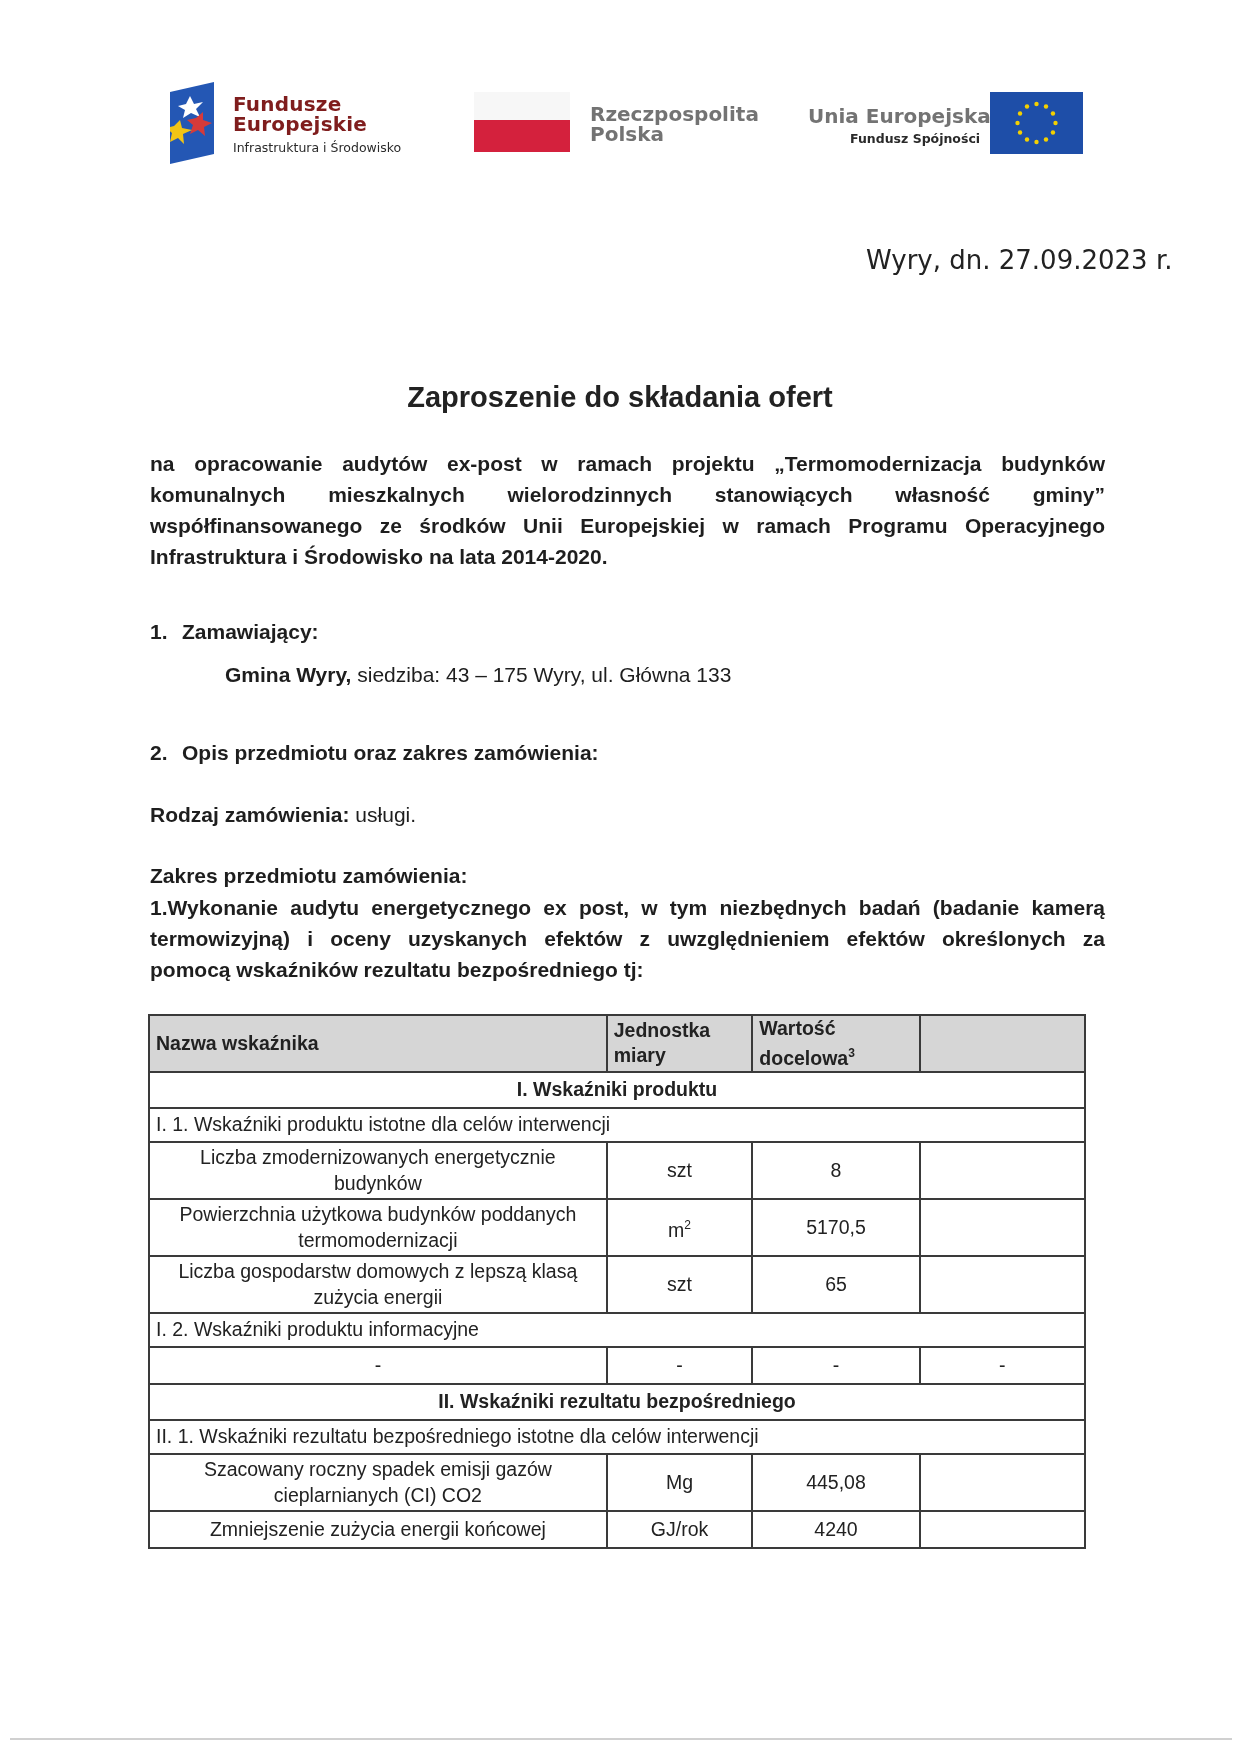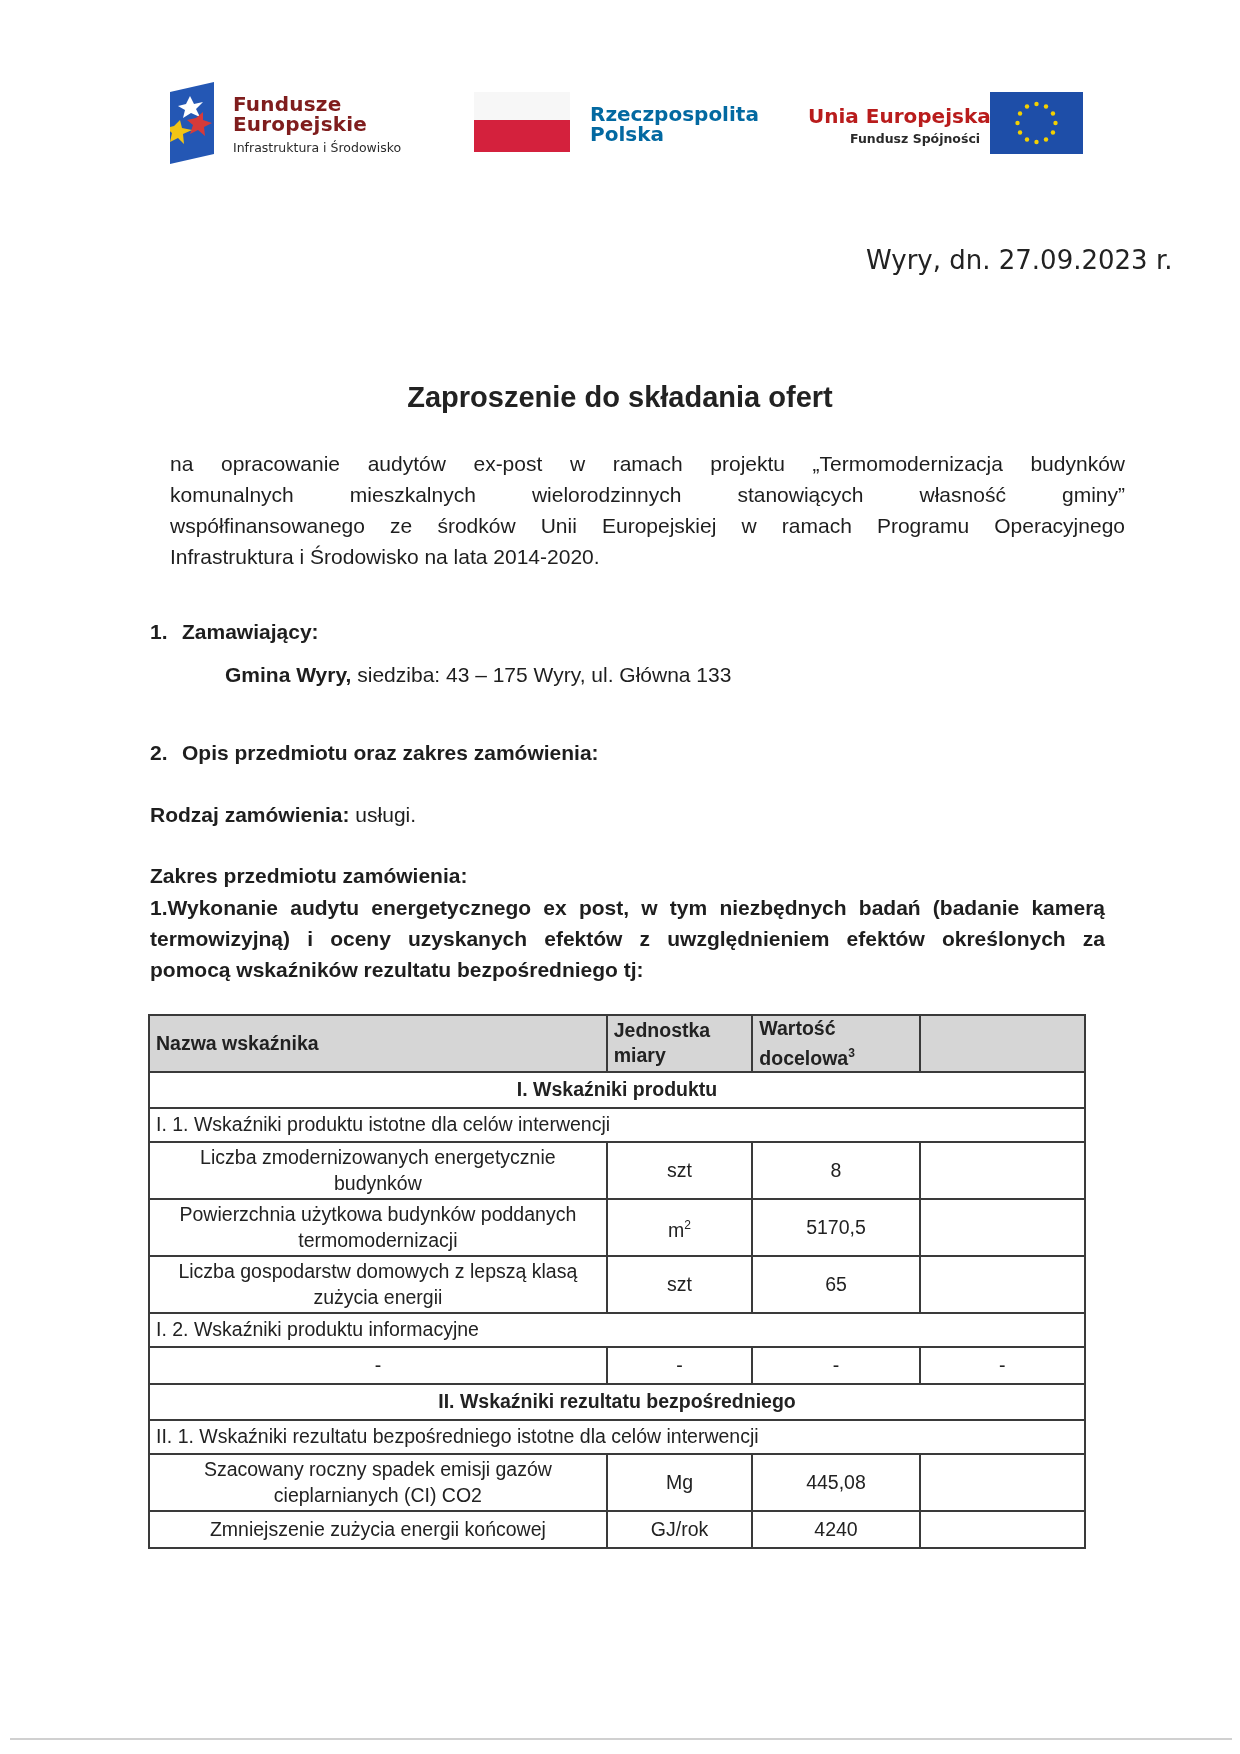--- a/index.html
+++ b/index.html
@@ -7,29 +7,29 @@
       font-family:"Liberation Sans", sans-serif; color:#1e1e1e; }
     .abs { position:absolute; }
 
     
     .fe-logo { left:170px; top:82px; width:44px; height:82px; }
     .fe-title { left:233px; top:94px; font-size:20px; font-weight:bold; line-height:20px; color:#7f1d1d; font-family:"DejaVu Sans", sans-serif; letter-spacing:0.2px;}
     .fe-sub { left:233px; top:140px; font-size:12.5px; color:#2a2a2a; font-family:"DejaVu Sans", sans-serif; }
     .pl-flag { left:474px; top:92px; width:96px; height:60px; }
     .pl-flag .w { height:28px; background:#f7f7f7; }
     .pl-flag .r { height:32px; background:#d4213d; }
-    .rp-title { left:590px; top:104px; font-size:20px; font-weight:bold; line-height:20px; color:#0369a1; font-family:"DejaVu Sans", sans-serif; }
-    .ue-title { left:808px; top:104px; font-size:20px; font-weight:bold; color:#b91c1c; font-family:"DejaVu Sans", sans-serif; }
+    .rp-title { left:590px; top:104px; font-size:20px; font-weight:bold; line-height:20px; color:#737373; font-family:"DejaVu Sans", sans-serif; }
+    .ue-title { left:808px; top:104px; font-size:20px; font-weight:bold; color:#737373; font-family:"DejaVu Sans", sans-serif; }
     .ue-sub { left:850px; top:131px; font-size:12.5px; font-weight:bold; color:#2a2a2a; font-family:"DejaVu Sans", sans-serif; }
     .eu-flag { left:990px; top:92px; width:93px; height:62px; background:#1e4ea8; }
 
     
     .date { left:866px; top:245px; font-size:26px; color:#222; font-family:"DejaVu Sans", sans-serif; }
     .title { left:0; width:1240px; top:381px; text-align:center; font-size:29px; font-weight:bold; color:#222; }
-    .intro { left:150px; width:955px; top:448px; font-size:21px; font-weight:normal; line-height:31px; text-align:justify; text-align-last:left;margin-left:20px; }
+    .intro { left:150px; width:955px; top:448px; font-size:21px; font-weight:bold; line-height:31px; text-align:justify; text-align-last:left; }
     .intro .line { display:block; text-align:justify; text-align-last:justify; }
     .intro .line.last { text-align-last:left; }
 
     .s1 { left:150px; top:620px; font-size:21px; font-weight:bold; }
     .s1-body { left:225px; top:663px; font-size:21px; }
     .s2 { left:150px; top:741px; font-size:21px; font-weight:bold; }
     .rodzaj { left:150px; top:803px; font-size:21px; }
     .zakres { left:150px; top:864px; font-size:21px; font-weight:bold; }
     .item1 { left:150px; width:955px; top:892px; font-size:21px; font-weight:bold; line-height:31px; }
     .item1 .line { display:block; text-align:justify; text-align-last:justify; }

